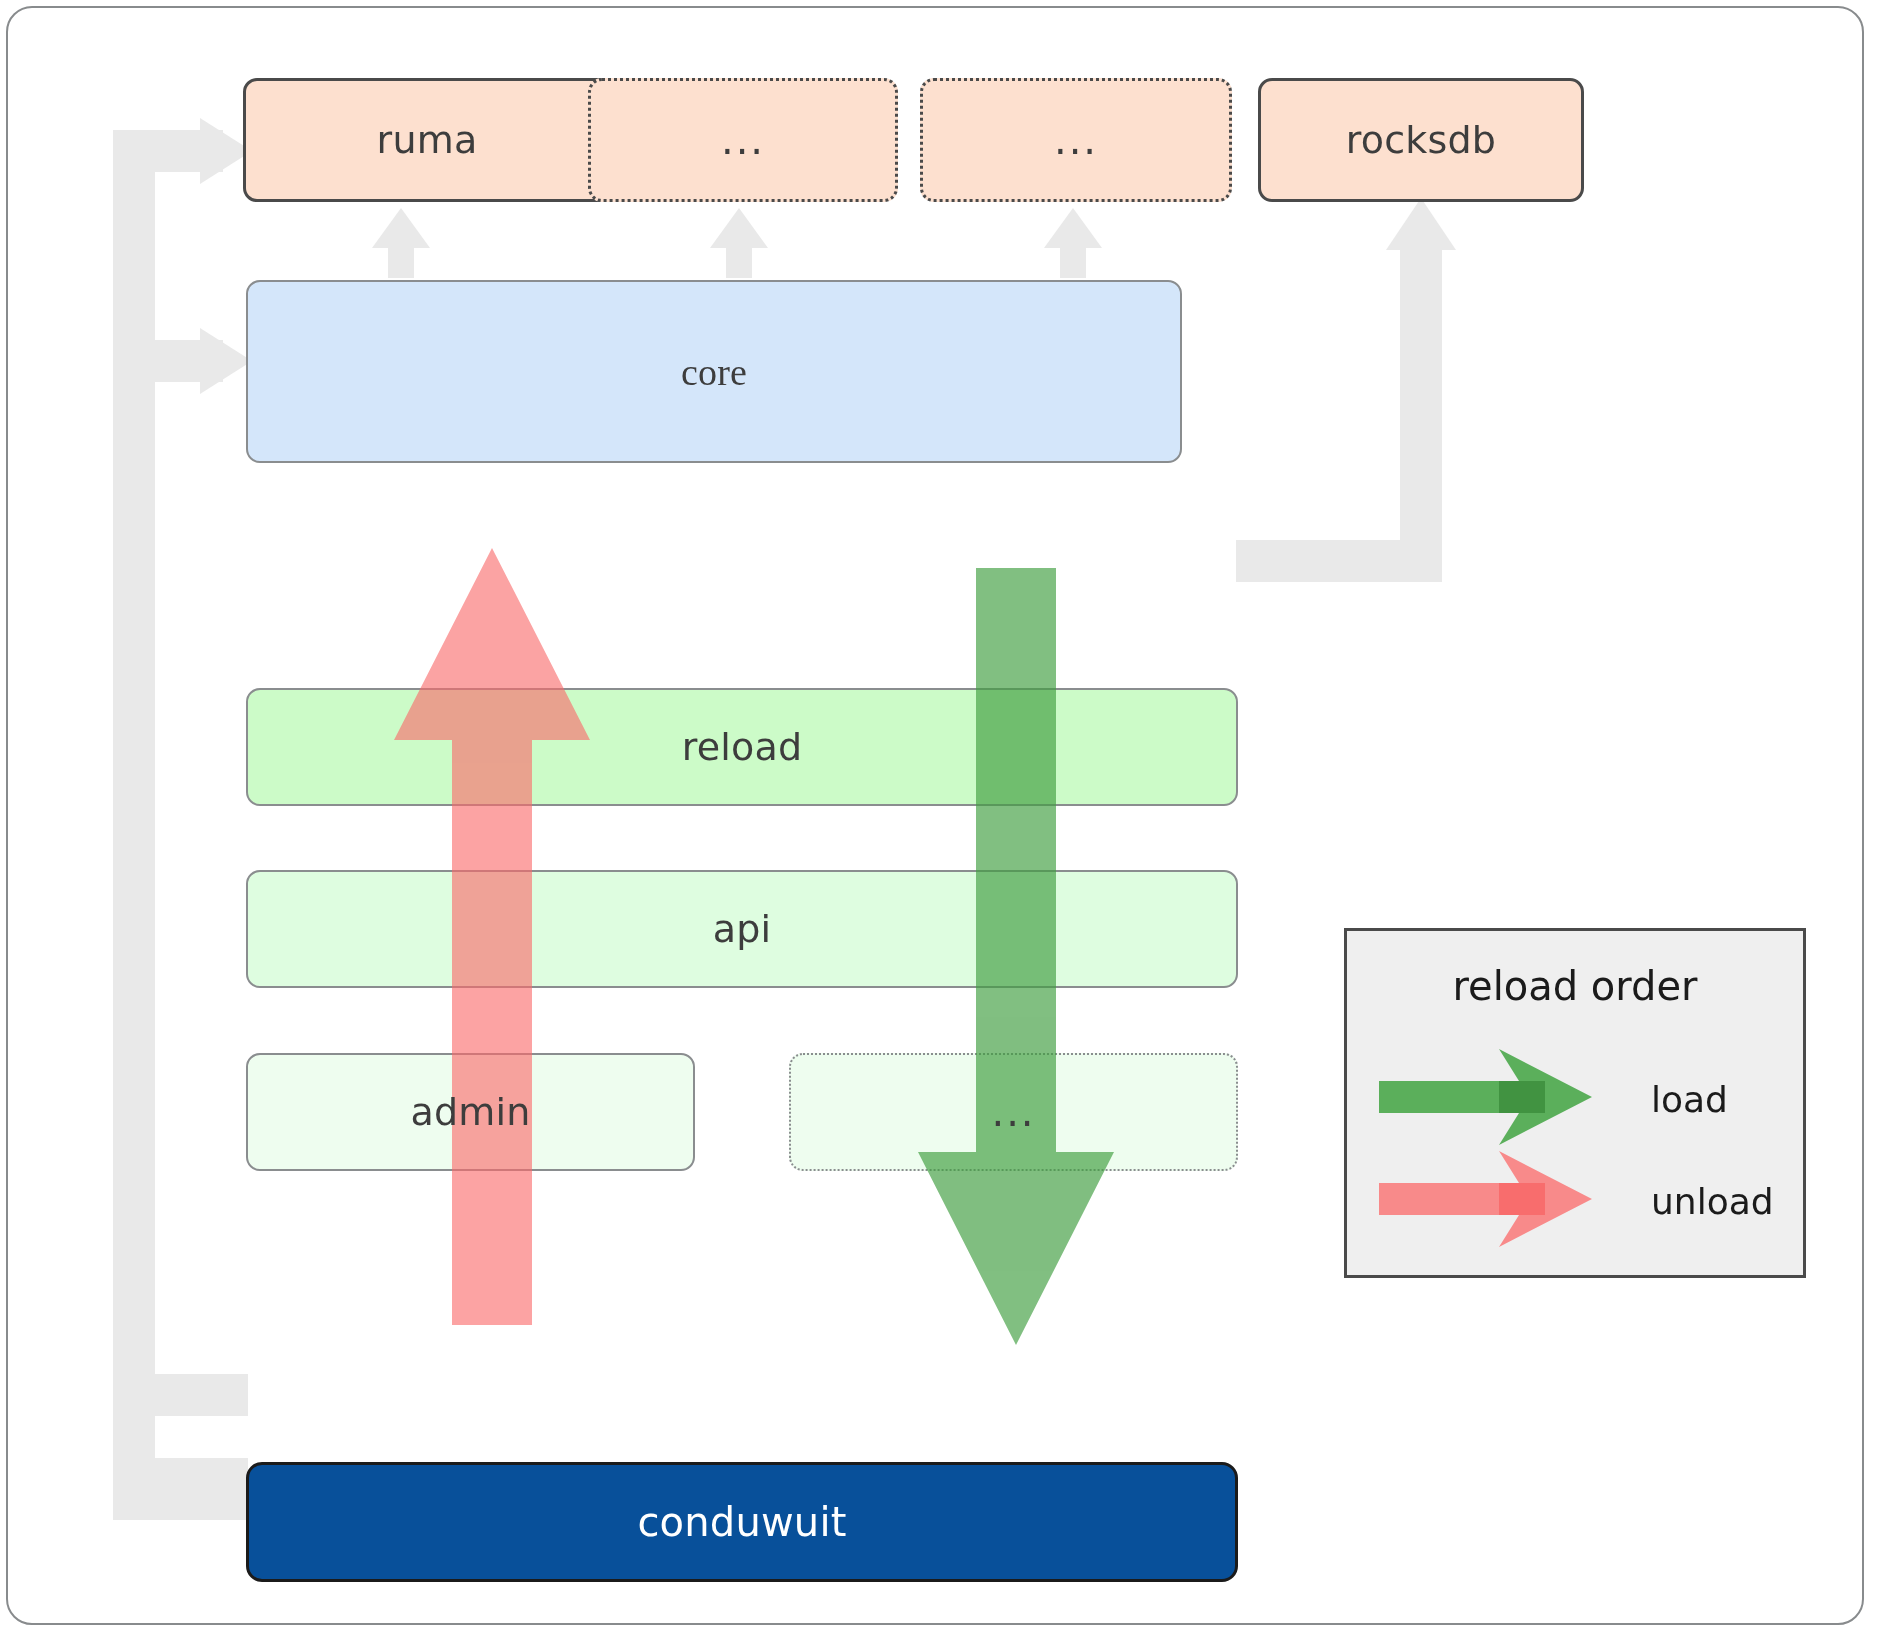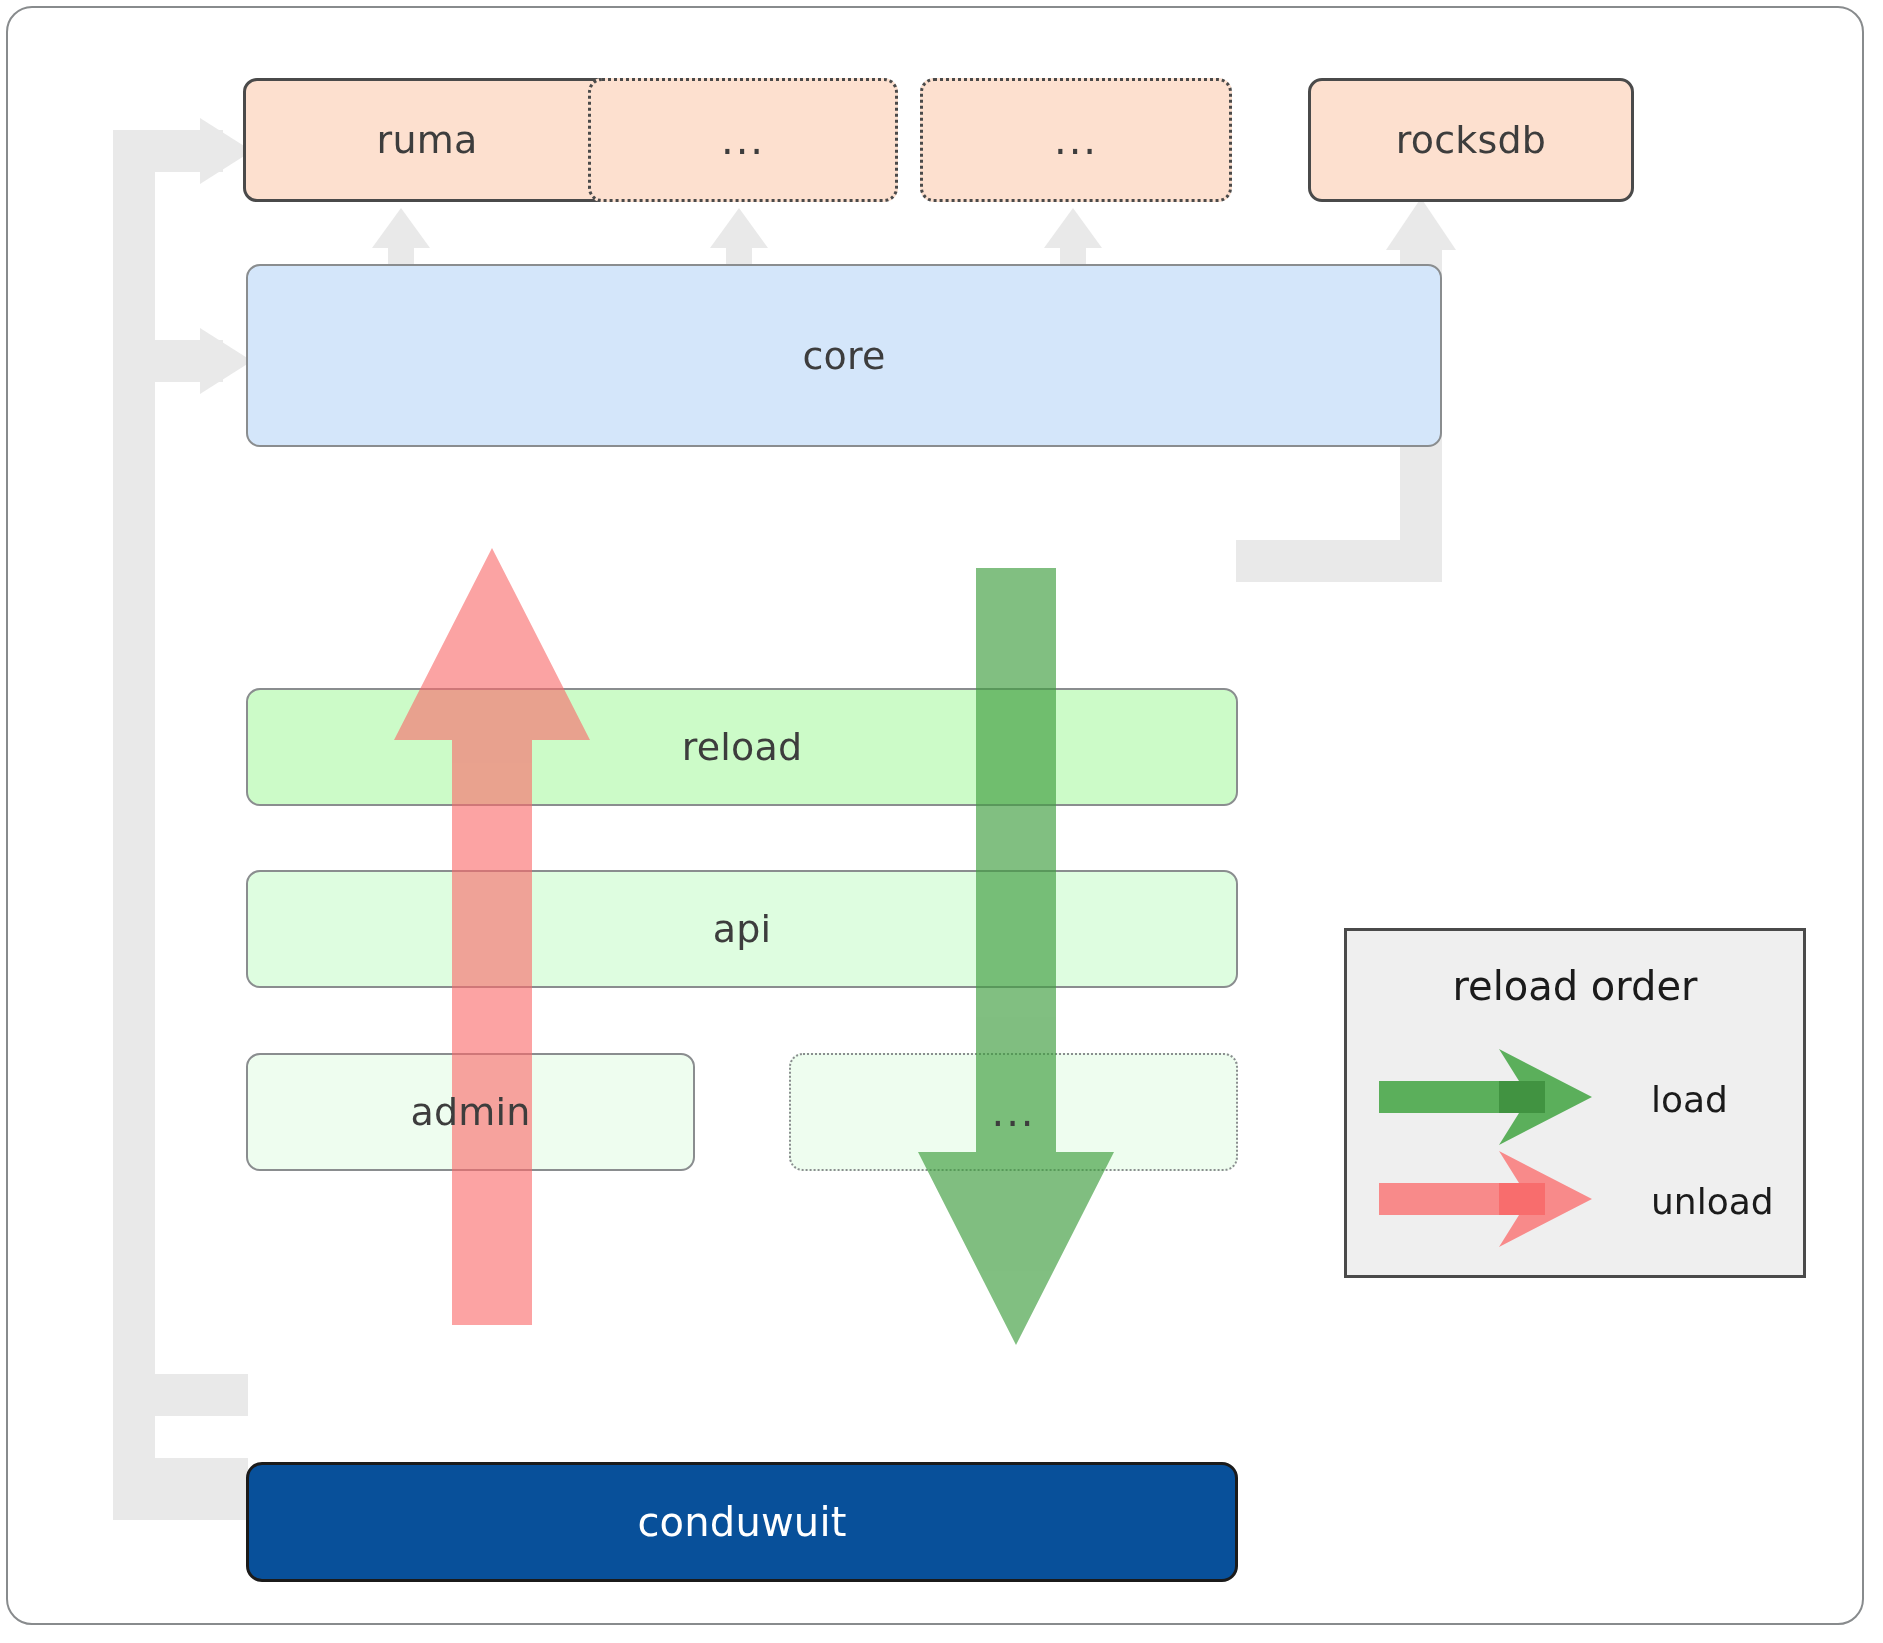--- a/index.html
+++ b/index.html
@@ -146,25 +146,25 @@
   </div>
 
   <div class="node peach-dot" style="left:588px; top:78px; width:310px; height:124px;">
     <span class="lbl dots">...</span>
   </div>
 
   <div class="node peach-dot" style="left:920px; top:78px; width:312px; height:124px;">
     <span class="lbl dots">...</span>
   </div>
 
-  <div class="node peach" style="left:1308px; top:78px; width:326px; height:124px;">
+  <div class="node peach" style="left:1258px; top:78px; width:326px; height:124px;">
     <span class="lbl">rocksdb</span>
   </div>
 
-  <div class="node core" style="left:246px; top:264px; width:1196px; height:183px;">
+  <div class="node core" style="left:246px; top:280px; width:936px; height:183px;font-family:Liberation Serif, serif;">
     <span class="lbl">core</span>
   </div>
 
 
   <div class="node g2" style="left:246px; top:688px; width:992px; height:118px;">
     <span class="lbl">reload</span>
   </div>
 
   <div class="node g3" style="left:246px; top:870px; width:992px; height:118px;">
     <span class="lbl">api</span>

